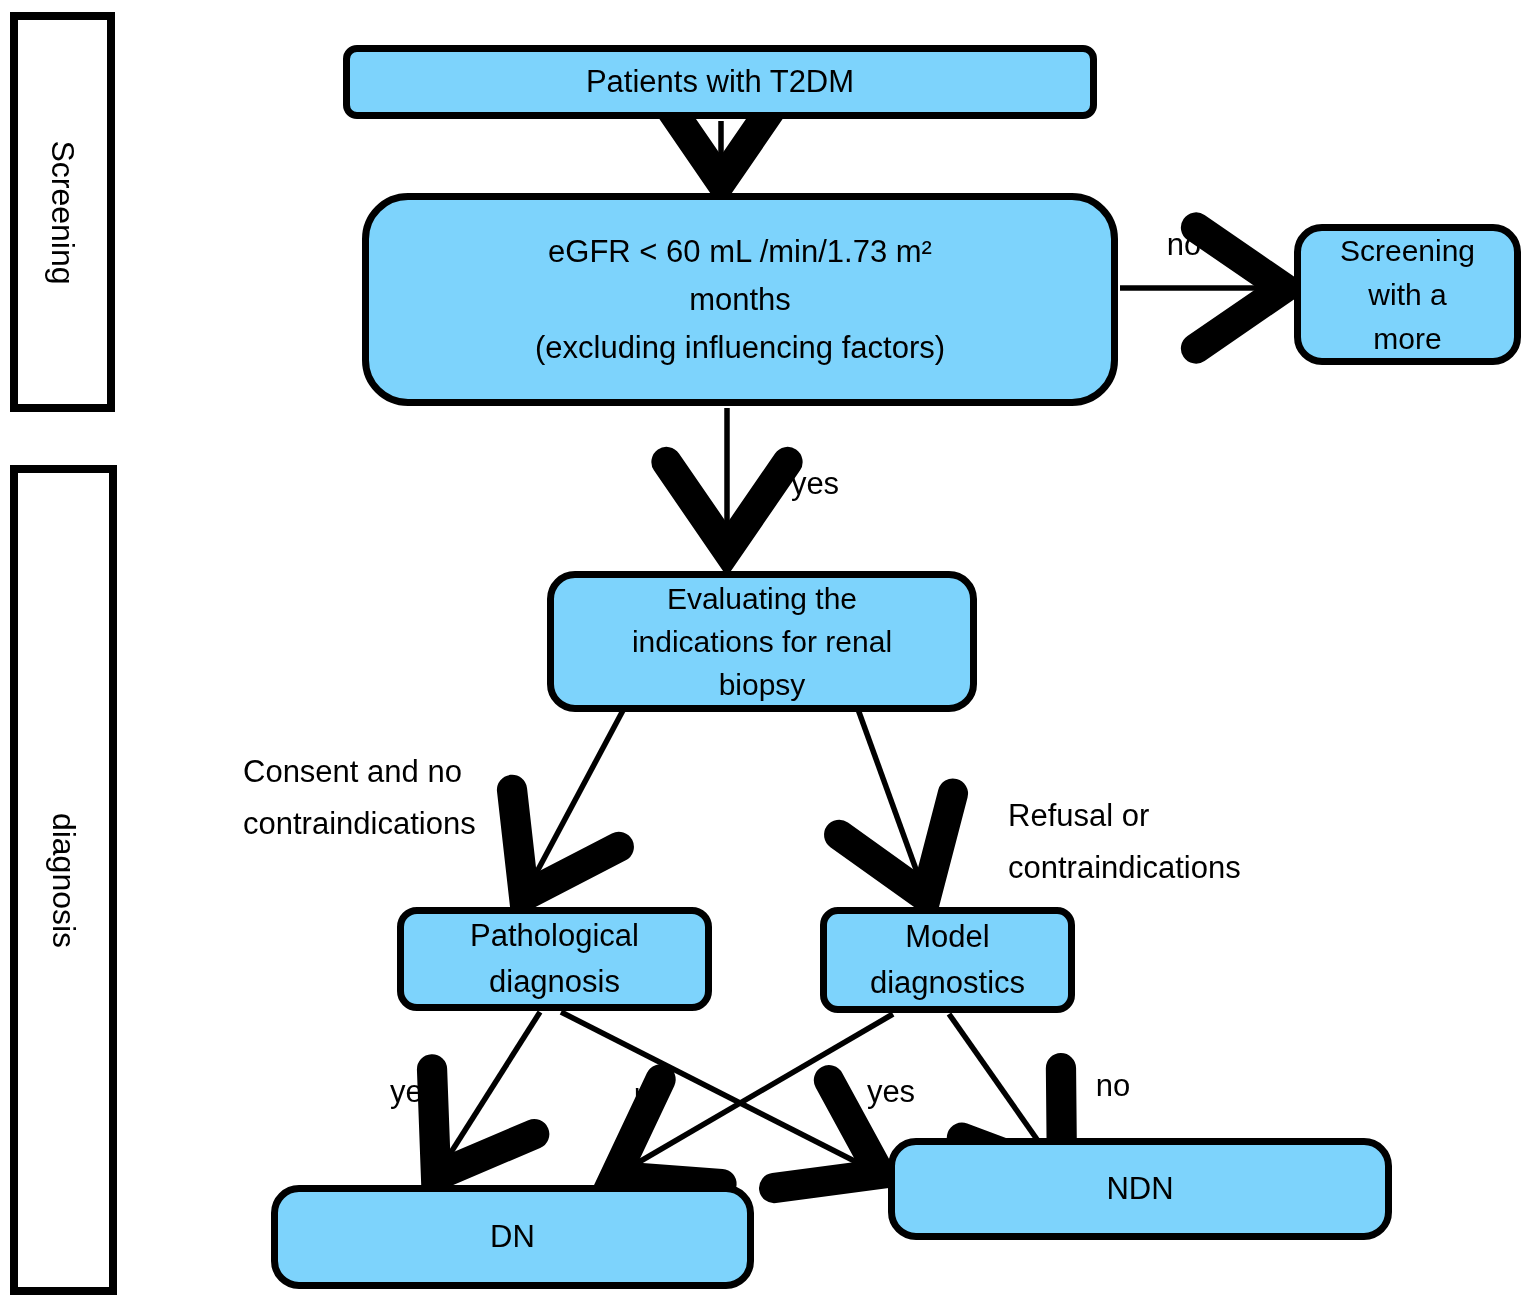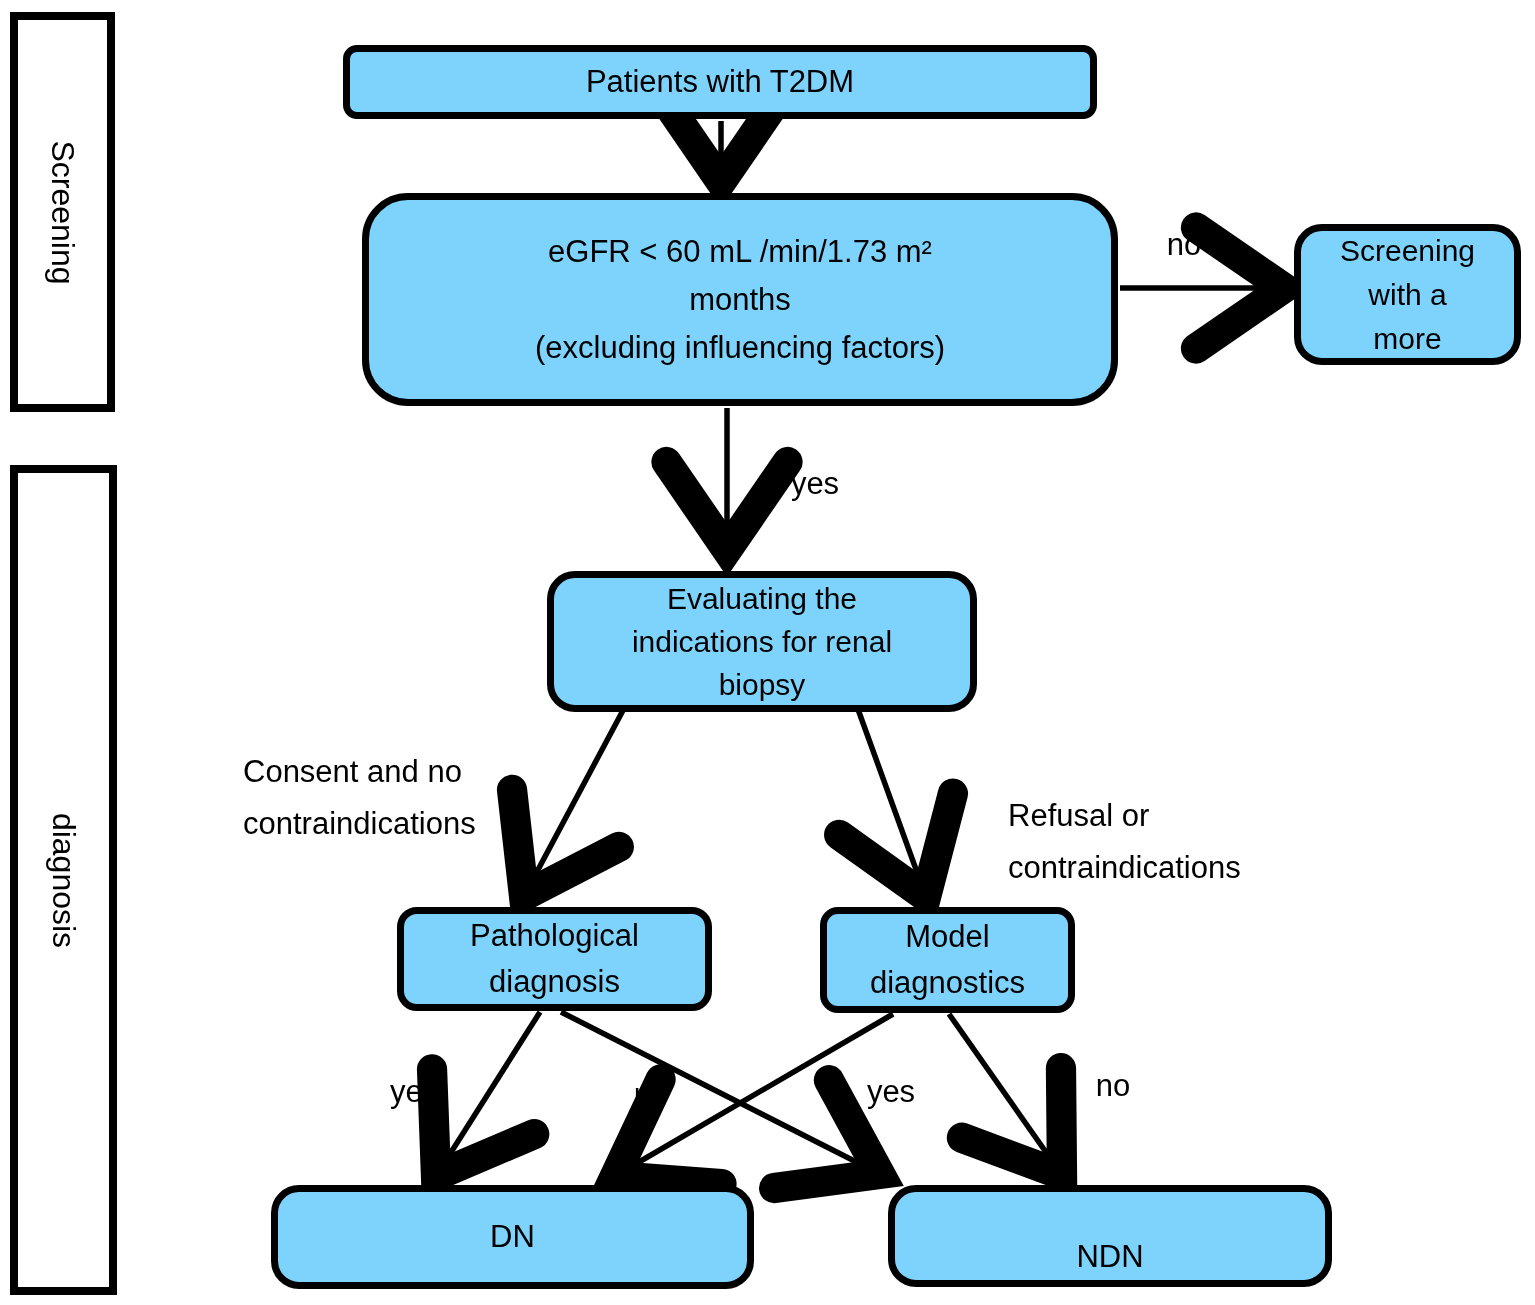--- a/index.html
+++ b/index.html
@@ -119,21 +119,21 @@
 
   <div class="box" style="left:820px; top:907px; width:255px; height:106px; border-radius:18px;">
     <span>Model</span>
     <span>diagnostics</span>
   </div>
 
   <div class="box" style="left:271px; top:1185px; width:483px; height:104px; border-radius:28px;">
     <span>DN</span>
   </div>
 
-  <div class="box" style="left:888px; top:1185px; width:444px; height:102px; border-radius:28px;justify-content:flex-end;">
+  <div class="box" style="left:888px; top:1138px; width:504px; height:102px; border-radius:28px;">
     <span>NDN</span>
   </div>
 
   <div class="elabel" style="left:1184px; top:245px;">no</div>
 
   <div class="elabel" style="left:815px; top:484px;">yes</div>
 
   <div class="elabel-block" style="left:243px; top:746px;">
     <div>Consent and no</div>
     <div>contraindications</div>

